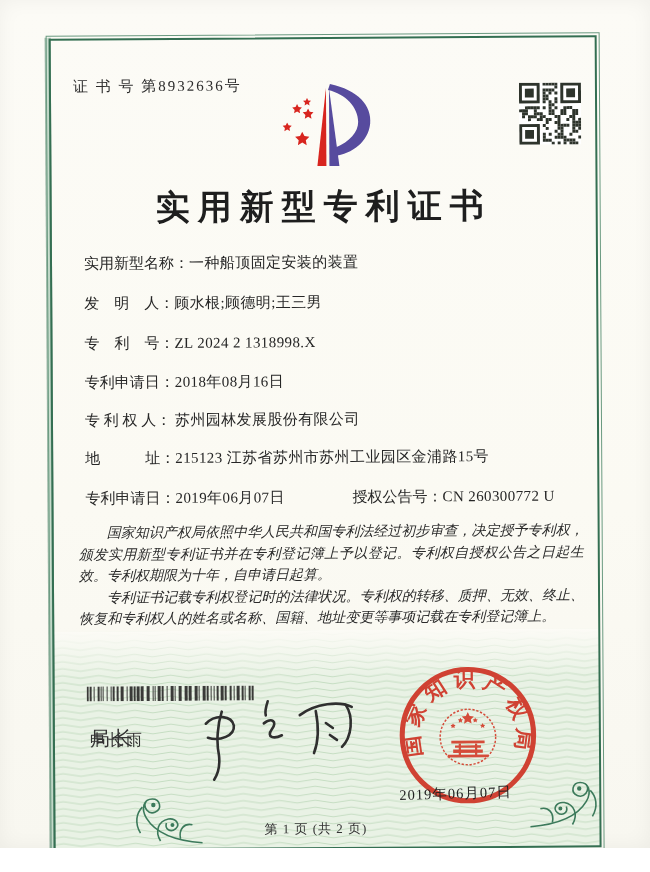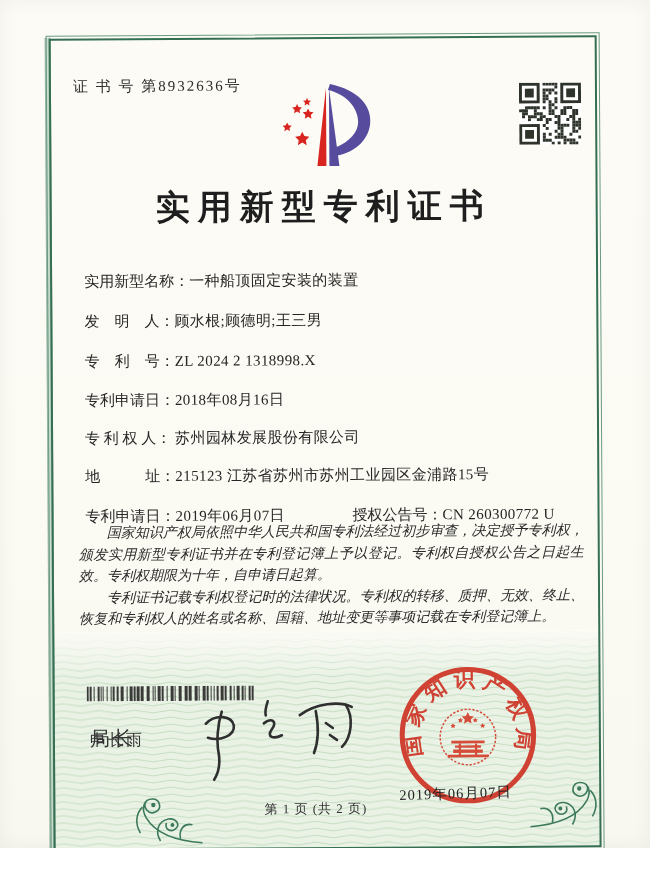--- a/index.html
+++ b/index.html
@@ -22,36 +22,36 @@
   .green-fade{position:absolute;left:0;top:0;width:100%;height:48px;
          background:linear-gradient(180deg,#fcfbf6 0%,rgba(252,251,246,0) 100%);}
 
   .cert-number{position:absolute;left:75px;top:76px;font-size:15px;letter-spacing:2px;color:#2c2c2c;}
   .logo{position:absolute;left:276px;top:80px;}
   .qr{position:absolute;left:521px;top:84px;}
   .title{position:absolute;left:0;top:184px;width:650px;text-align:center;
          font-size:34px;font-weight:600;letter-spacing:8px;color:#1e1e1e;}
 
   .row{position:absolute;left:85px;height:20px;font-size:15px;color:#262626;white-space:nowrap;}
-  .lbl{display:inline-block;min-width:90px;margin-top:18px;}
+  .lbl{display:inline-block;min-width:90px;}
   .val{letter-spacing:0.4px;}
   .pair2{position:absolute;left:267px;top:0;white-space:nowrap;}
 
   .legal{position:absolute;left:78px;top:521px;width:505px;font-size:14px;line-height:21.5px;
          color:#2a2a2a;font-style:italic;text-align:justify;}
   .legal p{margin:0;text-indent:2em;}
 
   .barcode{position:absolute;left:85px;top:685px;}
   .signer-title{position:absolute;left:88px;top:724px;font-size:20px;color:#333;letter-spacing:3px;}
   .signer-name{position:absolute;left:88px;top:729px;font-size:16px;color:#333;letter-spacing:2px;}
   .signature{position:absolute;left:190px;top:693px;}
   .seal{position:absolute;left:392px;top:662px;opacity:.93;}
   .seal-date{position:absolute;left:397px;top:785px;font-size:14.5px;color:#222;
          letter-spacing:1px;transform:rotate(-1.5deg);white-space:nowrap;}
-  .footer{position:absolute;left:262px;top:800px;font-size:13px;color:#333;letter-spacing:1px;}
+  .footer{position:absolute;left:262px;top:820px;font-size:13px;color:#333;letter-spacing:1px;}
   .flourish{position:absolute;}
   .fl-left{left:118px;top:762px;}
   .fl-right{left:520px;top:748px;transform:scaleX(-1);}
 </style>
 </head>
 <body>
 
 <div class="page">
   <div class="sheet">
 

